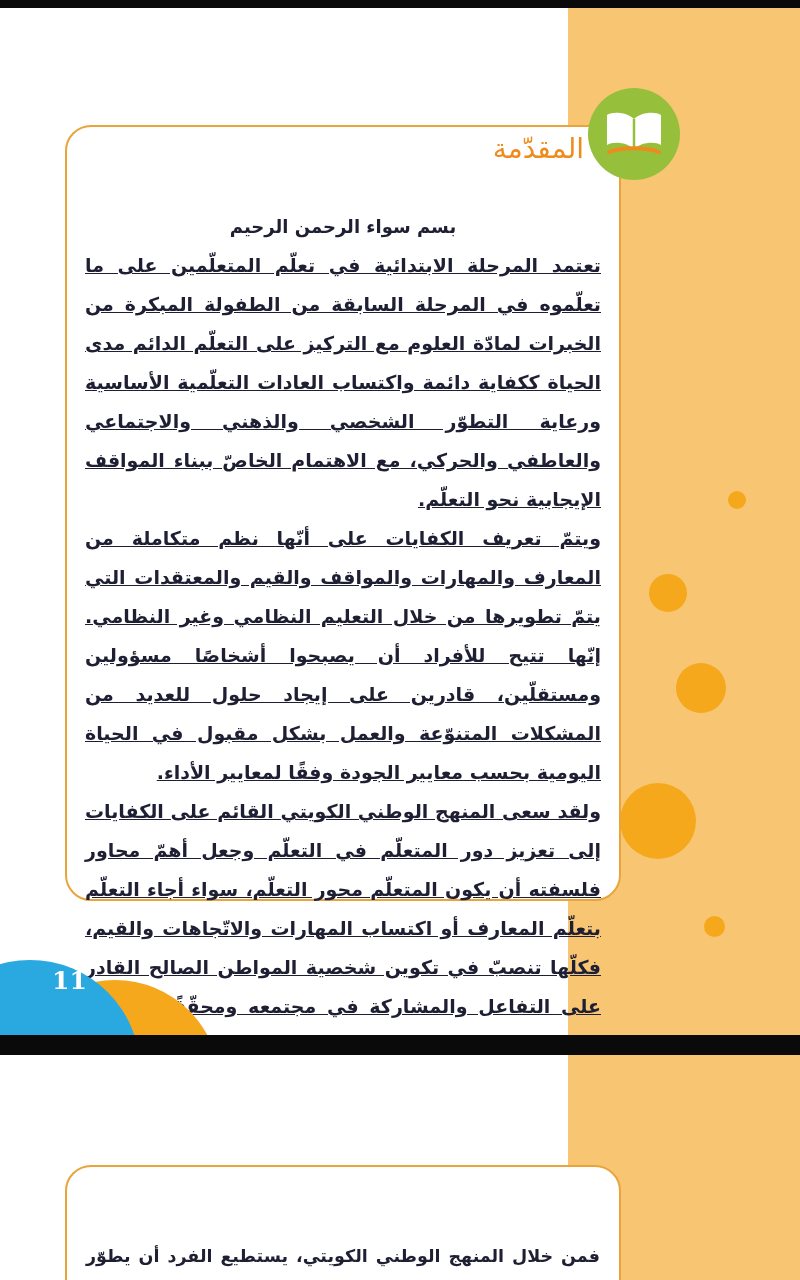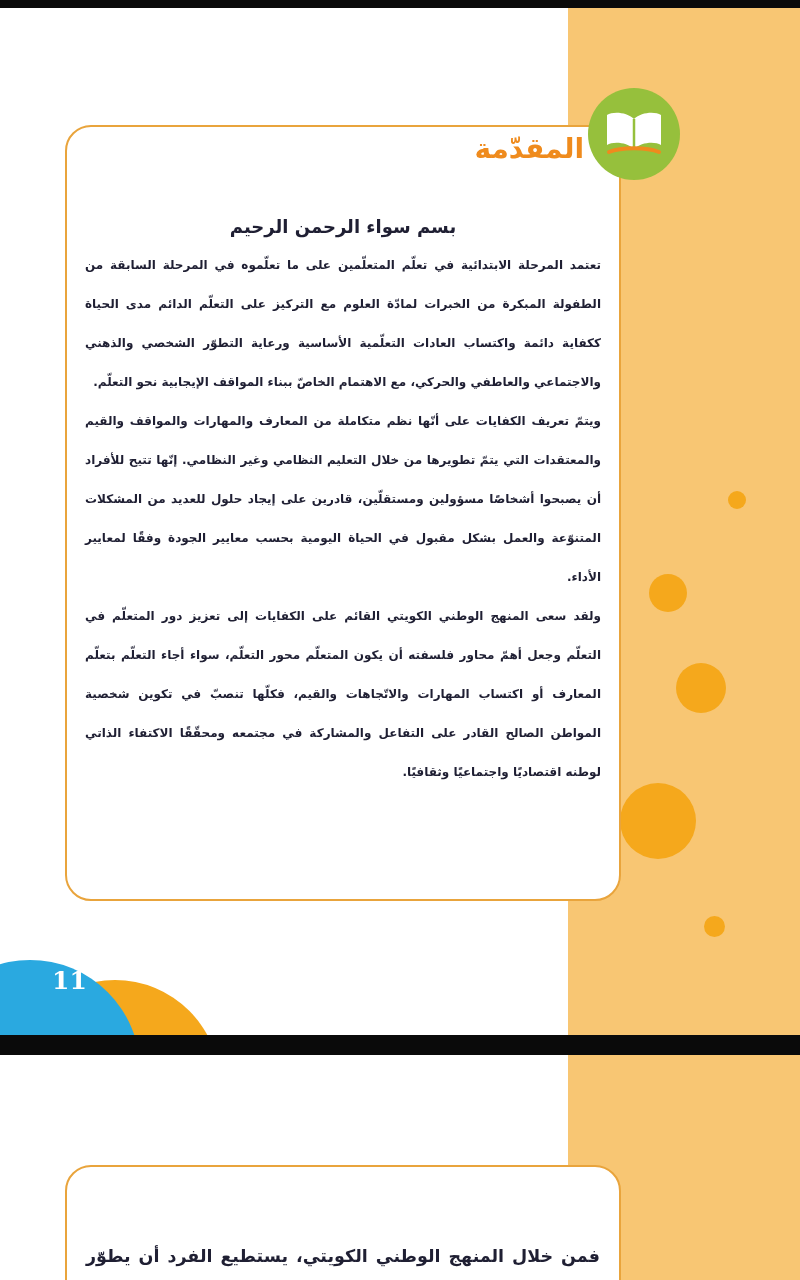--- a/index.html
+++ b/index.html
@@ -36,35 +36,36 @@
     border:2px solid #e9a43c; border-radius:26px;
   }
   #box1 { left:65px; top:117px; width:556px; height:776px; }
   #box2 { left:65px; top:110px; width:556px; height:300px; }
 
   .icon-circle {
     position:absolute; left:588px; top:80px; width:92px; height:92px;
   }
   .intro-title {
     position:absolute; top:124px; right:216px;
-    font-size:28px; font-weight:bold; color:#ef8b1d;
+    font-size:28px; font-weight:normal; color:#ef8b1d;
     direction:rtl;
   }
 
   .text-area {
     position:absolute; left:85px; top:199px; width:516px;
     direction:rtl; color:#1f1f33;
   }
   .bismillah {
     text-align:center; font-weight:bold; font-size:18px;
     height:39px; line-height:39px;
   }
   .para {
-    font-size:12px; font-weight:bold; line-height:39px;
+    font-size:19px; font-weight:bold; line-height:39px;
     text-align:justify;
+    text-decoration:underline;
   }
 
   .watermark {
     position:absolute; left:208px; top:466px; width:392px;
     font-size:33px; color:rgba(33,176,228,0.78);
     text-decoration:underline; text-align:center;
     direction:ltr; letter-spacing:1px; z-index:5;
   }
 
   .corner-orange {

